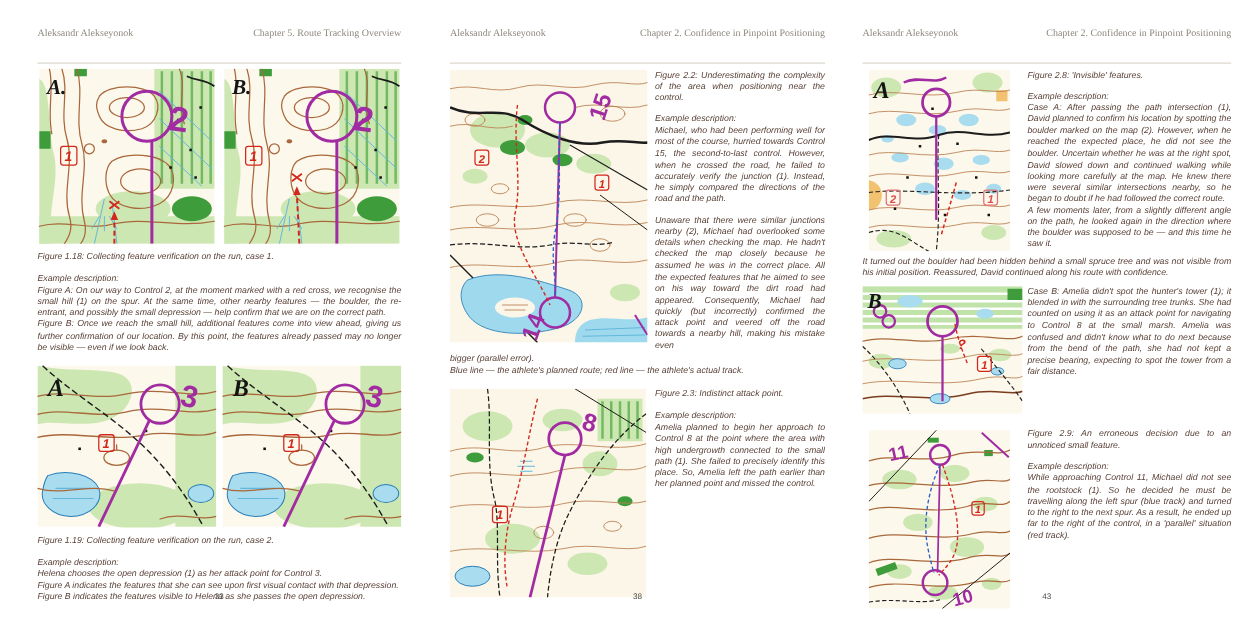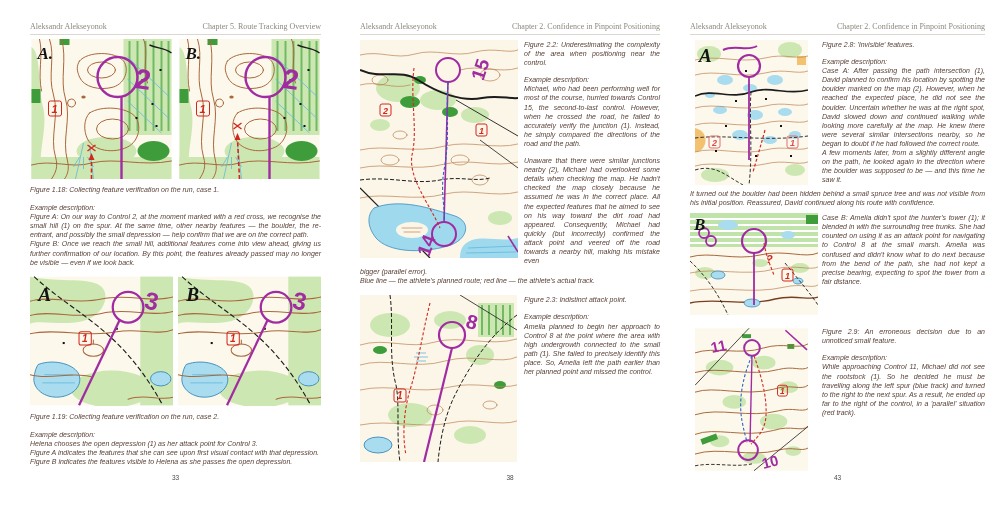--- a/index.html
+++ b/index.html
@@ -7,21 +7,21 @@
     width:1005px;height:507px;background:#ffffff;position:relative;overflow:hidden;
     font-family:"Liberation Sans",sans-serif;
   }
   .page{position:absolute;top:0;height:507px;}
   #page-left{left:30px;width:291px;}
   #page-mid{left:360px;width:300px;}
   #page-right{left:690px;width:295px;}
 
   .pghead{
     display:flex;justify-content:space-between;align-items:flex-end;
-    margin-top:22px;padding-bottom:3px;border-bottom:1px solid #ddd8cf;
+    margin-top:22px;padding-bottom:19px;border-bottom:1px solid #ddd8cf;
     font-family:"Liberation Serif",serif;font-size:8px;color:#8e897e;gap:36px;
   }
   .btxt{
     font-size:7px;line-height:1.3;color:#5a4238;font-style:italic;
     text-align:justify;
   }
   .cap{margin-top:6px;}
   .exblock{margin-top:9px;}
   .para{margin:0;}
   .para.sp{margin-top:8px;}

